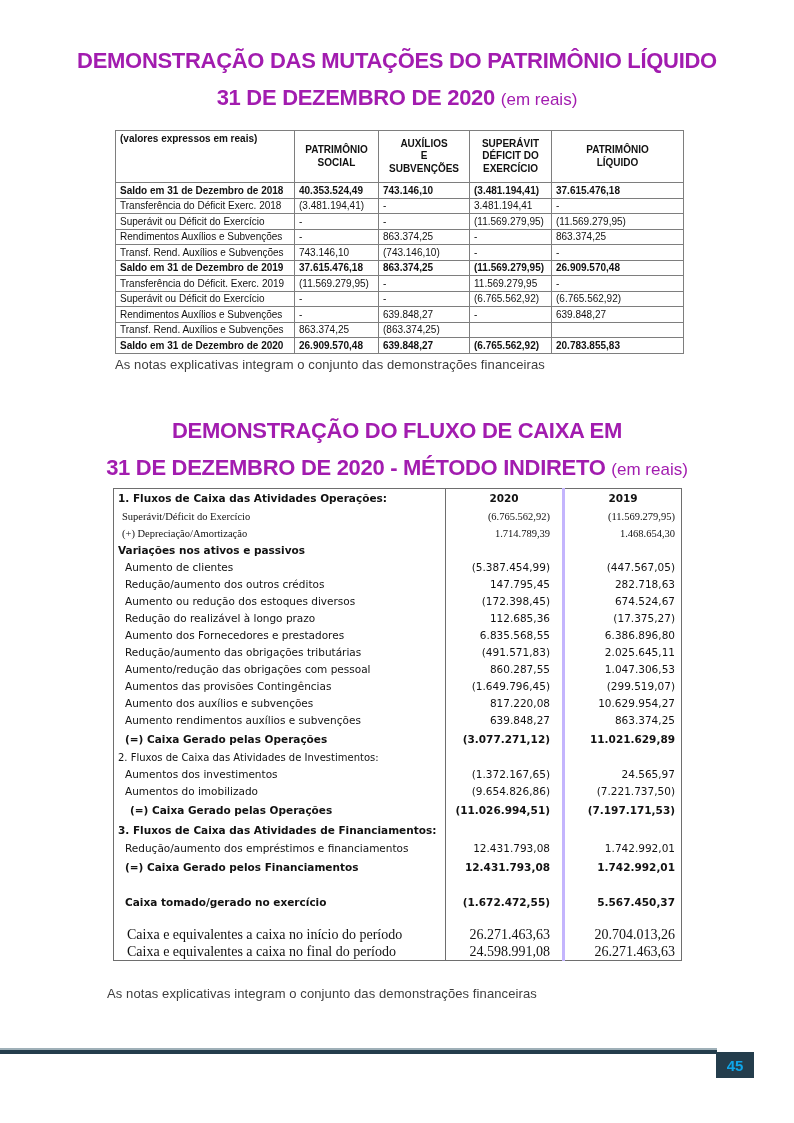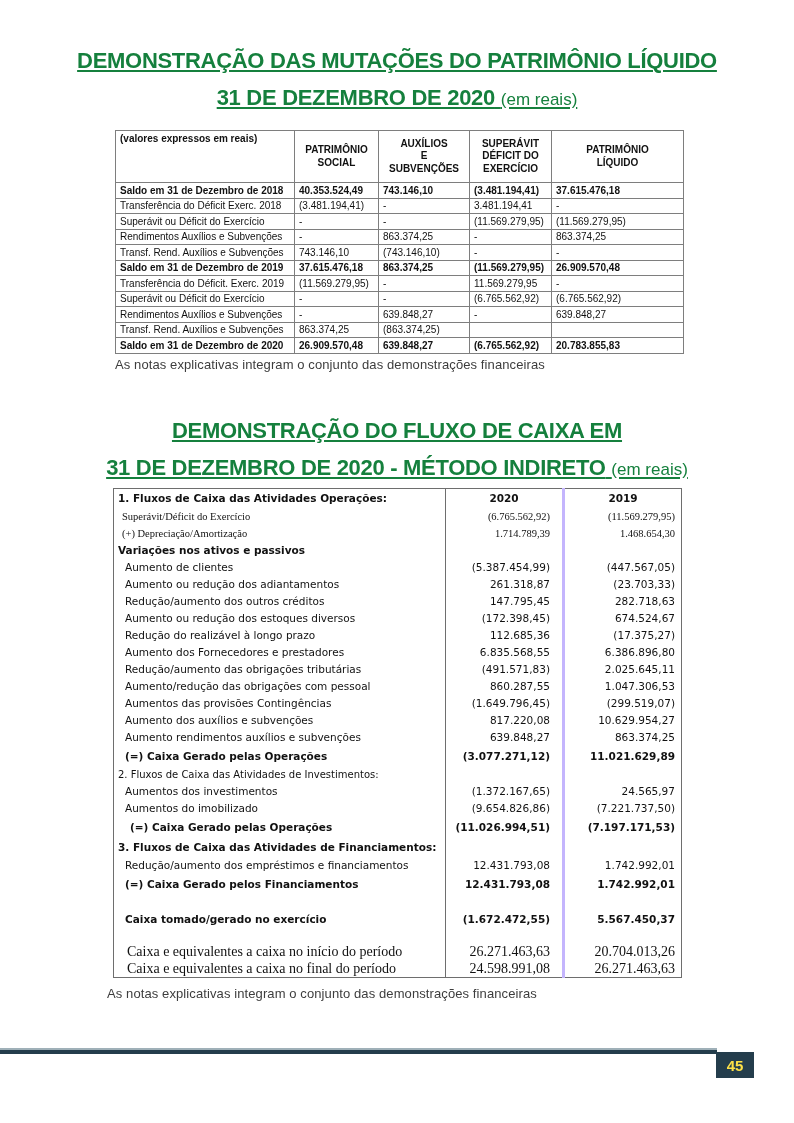--- a/index.html
+++ b/index.html
@@ -8,26 +8,25 @@
     width: 794px; height: 1123px;
     font-family: "Liberation Sans", sans-serif;
     position: relative; overflow: hidden;
   }
   .page { position: relative; width: 794px; height: 1123px; background: #fff; }
 
   
   .stmt-title {
     position: absolute; left: 0; right: 0;
     text-align: center;
-    color: #15803d;
+    color: #a21caf;
     font-weight: 700;
     font-size: 22px;
     letter-spacing: -0.3px;
     line-height: 37px;
-    text-decoration: underline;
   }
   .stmt-title .t-note {
     font-weight: 400;
     font-size: 17px;
     letter-spacing: 0;
   }
   #equity-title { top: 42px; }
   #cashflow-title { top: 412px; }
 
   
@@ -106,21 +105,21 @@
   .footer-line {
     position: absolute; left: 0; top: 1048px;
     width: 717px; height: 6px;
     border-top: 2px solid #9FB0B8;
     background: #243D4C;
   }
   .page-number-box {
     position: absolute; left: 716px; top: 1052px;
     width: 38px; height: 26px;
     background: #243D4C;
-    color: #fde047; font-weight: 700; font-size: 15px;
+    color: #0ea5e9; font-weight: 700; font-size: 15px;
     display: flex; align-items: center; justify-content: center;
   }
 </style>
 </head>
 <body>
 
 <div class="page">
 
   <div class="stmt-title" id="equity-title">
     <div>DEMONSTRAÇÃO DAS MUTAÇÕES DO PATRIMÔNIO LÍQUIDO</div>
@@ -264,25 +263,20 @@
           <td class="lbl">Variações nos ativos e passivos</td>
           <td class="v"></td>
           <td class="v2"></td>
         </tr>
         <tr class="item">
           <td class="lbl">Aumento de clientes</td>
           <td class="v">(5.387.454,99)</td>
           <td class="v2">(447.567,05)</td>
         </tr>
         <tr class="item">
-          <td class="lbl">Aumento ou redução dos adiantamentos</td>
-          <td class="v">261.318,87</td>
-          <td class="v2">(23.703,33)</td>
-        </tr>
-        <tr class="item">
           <td class="lbl">Redução/aumento dos outros créditos</td>
           <td class="v">147.795,45</td>
           <td class="v2">282.718,63</td>
         </tr>
         <tr class="item">
           <td class="lbl">Aumento ou redução dos estoques diversos</td>
           <td class="v">(172.398,45)</td>
           <td class="v2">674.524,67</td>
         </tr>
         <tr class="item">

